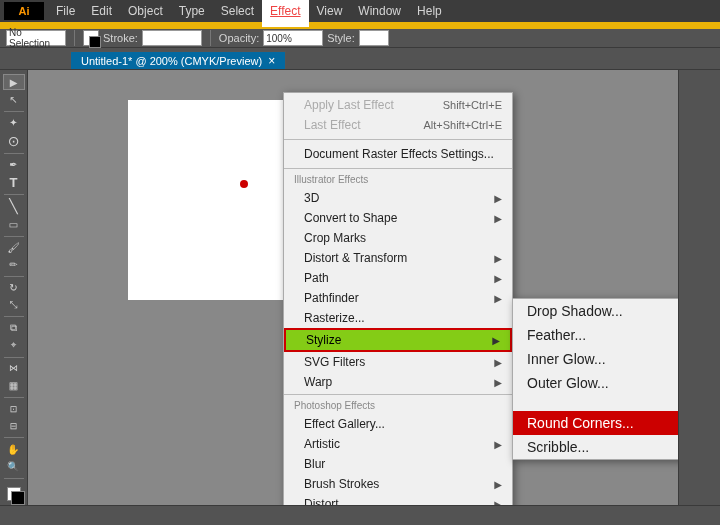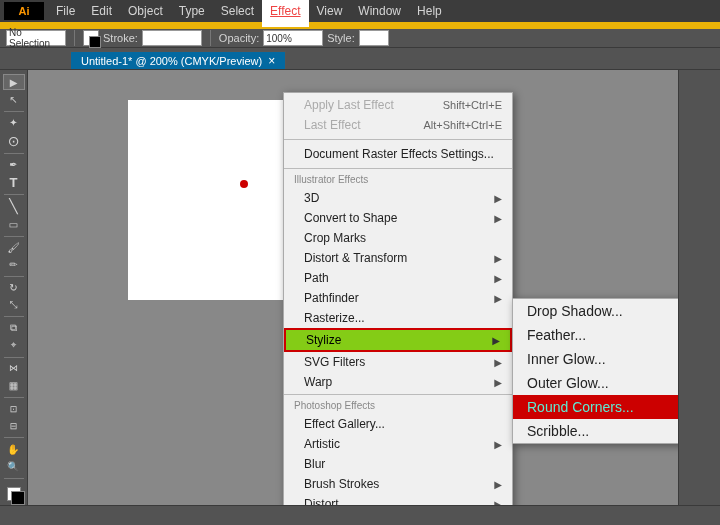--- a/index.html
+++ b/index.html
@@ -252,21 +252,22 @@
       color: #222;
     }
     .submenu-row {
       padding: 4px 10px 4px 14px;
       cursor: pointer;
       display: flex;
       align-items: center;
     }
     .submenu-row.highlighted {
       background: #cc0000;
-      color: #5eead4;
+      color: #ffffff;
+      margin-top: 16px;
     }
 
     
     .ai-logo {
       width: 40px;
       height: 18px;
       background: #000;
       color: #ff9800;
       font-size: 11px;
       font-weight: bold;

